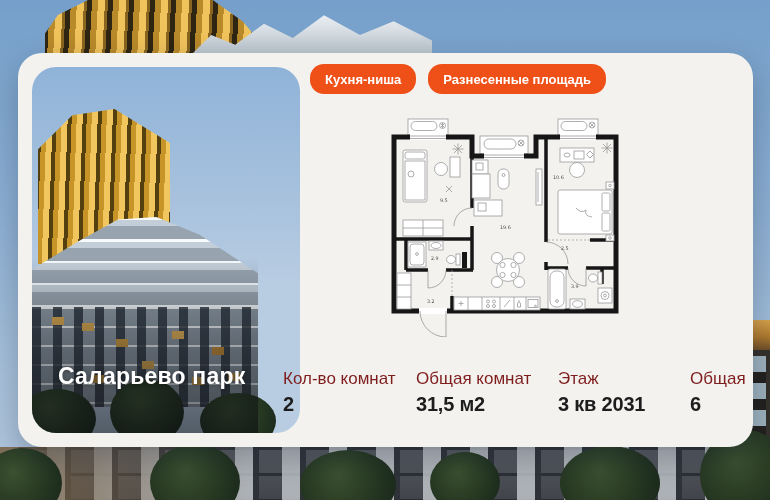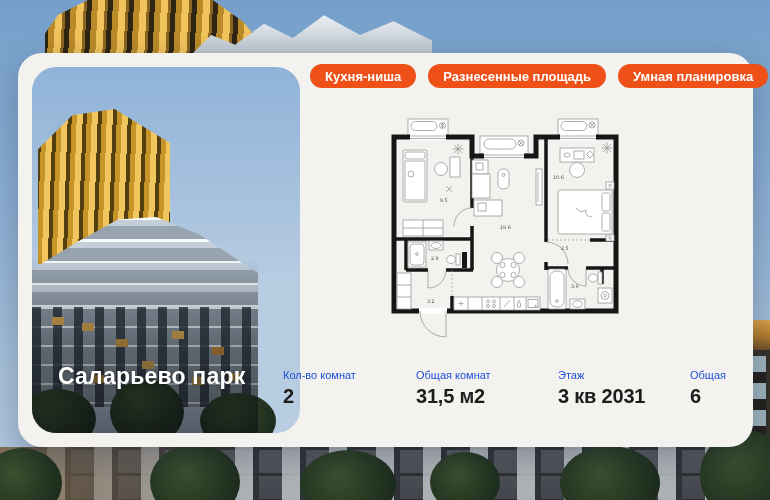--- a/index.html
+++ b/index.html
@@ -86,26 +86,26 @@
     left:0;top:0;width:226px;height:366px;
     background:linear-gradient(180deg,rgba(10,14,20,0) 52%,rgba(12,16,22,.38) 78%,rgba(10,12,16,.58) 100%);
   }
   .photo-title{
     left:26px;top:296px;color:#fff;font-size:23px;font-weight:700;letter-spacing:.2px;
     text-shadow:0 1px 4px rgba(0,0,0,.35);white-space:nowrap;
   }
   
   .badges{left:292px;top:11px;display:flex;gap:12px}
   .badge{
-    height:24px;display:flex;align-items:center;padding:0 15px;border-radius:14px;
+    height:30px;display:flex;align-items:center;padding:0 15px;border-radius:14px;
     background:var(--accent,#EF5017);color:#fff;font-size:13px;font-weight:700;white-space:nowrap;
   }
   
   .stat{top:316px}
-  .stat .lab{font-size:11px;color:#1d4ed8}
+  .stat .lab{font-size:17px;color:#7f1d1d}
   .stat .val{font-size:20px;font-weight:800;color:#1d1d1d;margin-top:4px;letter-spacing:-.2px}
   
   .plan{left:372px;top:59px;width:240px;height:225px}
   .plan svg{display:block}
   .wall{stroke:#161616;fill:none}
   .furn{stroke:#999;fill:#fff;stroke-width:.8}
   .furnl{stroke:#999;fill:none;stroke-width:.8}
   .door{stroke:#8a8a8a;fill:none;stroke-width:.7}
   .dash{stroke:#9a9a9a;fill:none;stroke-width:.7;stroke-dasharray:2 2}
   .rlabel{font-family:"DejaVu Sans",sans-serif;font-size:4.8px;fill:#4a4a4a}
@@ -136,21 +136,20 @@
     <div class="abs tree" style="left:-14px;top:322px;width:78px;height:60px"></div>
     <div class="abs tree" style="left:78px;top:312px;width:74px;height:66px"></div>
     <div class="abs tree" style="left:168px;top:326px;width:76px;height:56px"></div>
     <div class="abs p-shade"></div>
     <div class="abs photo-title">Саларьево парк</div>
   </div>
 
   <div class="abs badges">
     <div class="badge">Кухня-ниша</div>
     <div class="badge">Разнесенные площадь</div>
-    <div class="badge">Умная планировка</div>
   </div>
 
   <div class="abs plan">
     <svg width="240" height="225" viewBox="0 0 240 225" xmlns="http://www.w3.org/2000/svg">
 
       <g>
         <rect x="18" y="7" width="40" height="16" class="furn"></rect>
         <rect x="21" y="9.5" width="26" height="9" rx="4.5" class="furnl"></rect>
         <circle cx="52.5" cy="13.5" r="3" class="furnl"></circle>
         <path d="M50.5,11.5 L54.5,15.5 M54.5,11.5 L50.5,15.5 M52.5,11 V16" class="furnl" stroke-width=".5"></path>

